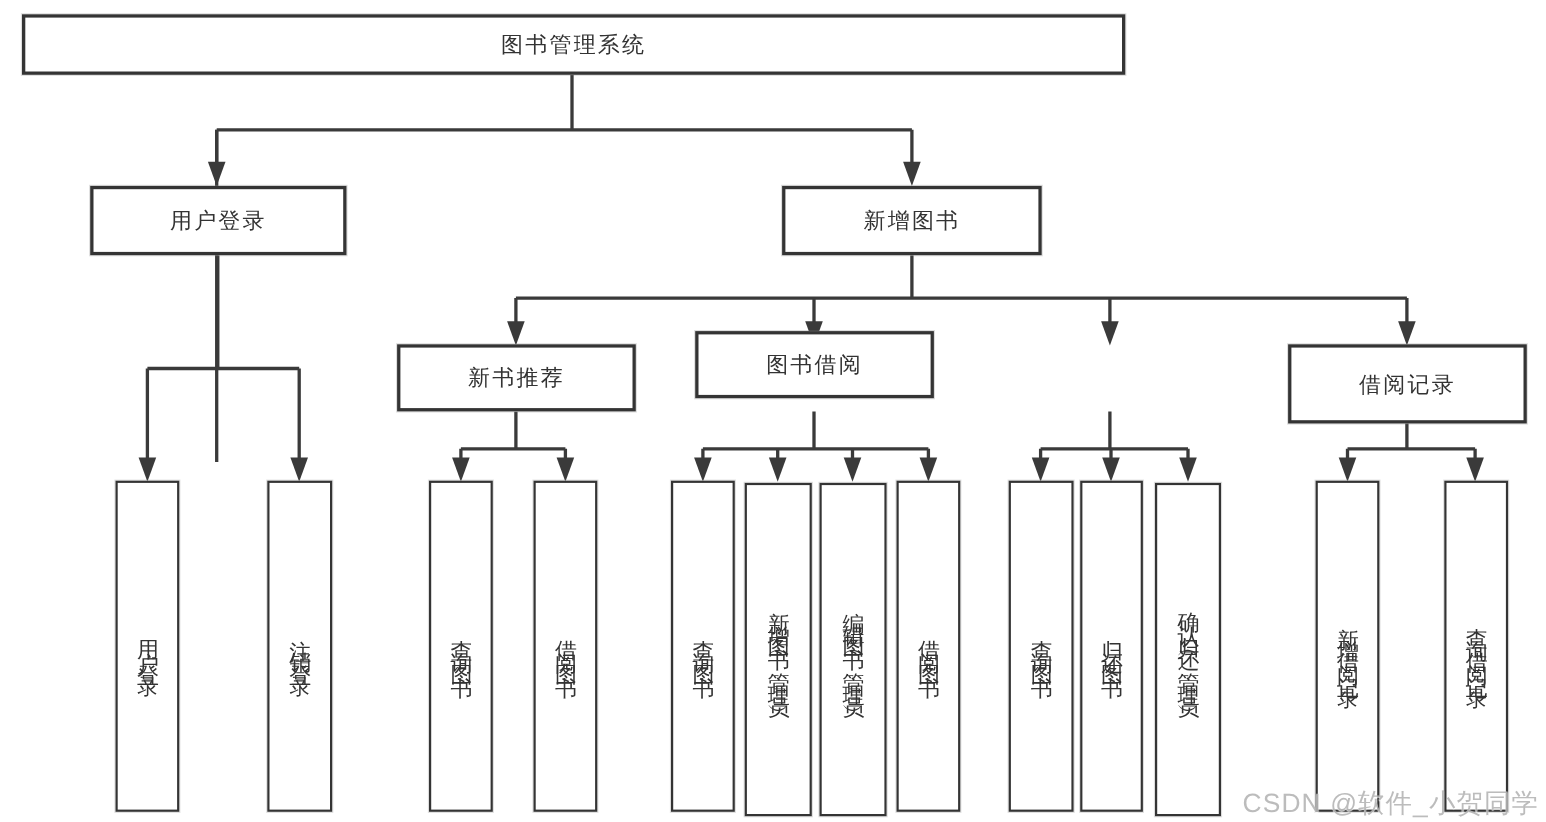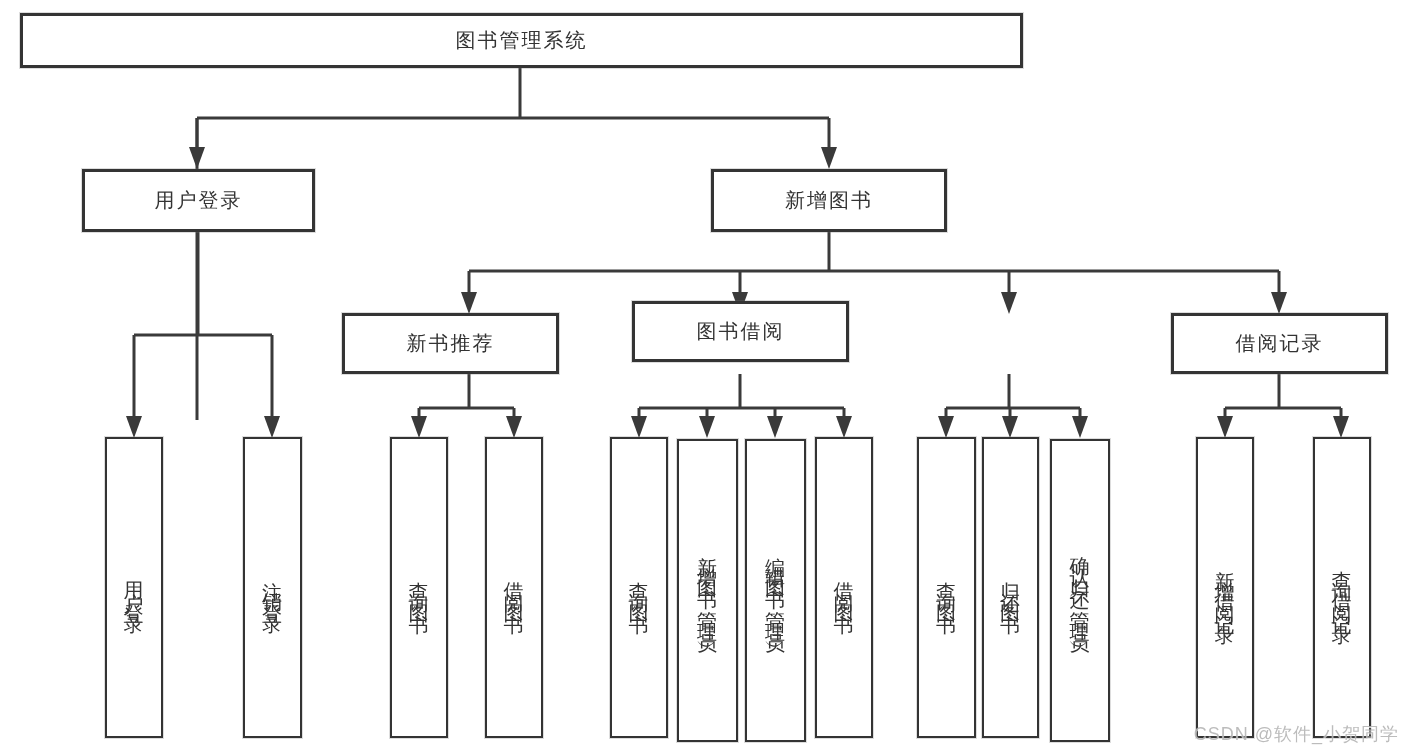--- a/index.html
+++ b/index.html
@@ -41,21 +41,21 @@
     writing-mode:vertical-rl;
     text-orientation:mixed;
     letter-spacing:11px;
     font-size:20px;
     line-height:1;
     white-space:nowrap;
   }
   .watermark{
     position:absolute;
     right:6px;bottom:1px;
-    font-size:18px;
+    font-size:24px;
     color:var(--watermark);
     opacity:0.9;
     letter-spacing:1px;
     text-shadow:0 1px 1px #ffffff;
     pointer-events:none;
   }
 </style>
 </head>
 <body>
 
@@ -116,27 +116,27 @@
     <span>图书管理系统</span>
   </div>
 
   <div class="node" style="left:82px;top:169px;width:233px;height:63px;">
     <span>用户登录</span>
   </div>
   <div class="node" style="left:711px;top:169px;width:236px;height:63px;">
     <span>新增图书</span>
   </div>
 
-  <div class="node" style="left:342px;top:313px;width:217px;height:61px;">
+  <div class="node" style="left:361px;top:313px;width:217px;height:61px;">
     <span>新书推荐</span>
   </div>
   <div class="node" style="left:632px;top:301px;width:217px;height:61px;">
     <span>图书借阅</span>
   </div>
-  <div class="node" style="left:1171px;top:313px;width:217px;height:61px;">
+  <div class="node" style="left:1171px;top:313px;width:217px;height:72px;">
     <span>借阅记录</span>
   </div>
 
   <div class="node leaf" style="left:105px;top:437px;width:58px;height:301px;">
     <span class="vtext">用户登录</span>
   </div>
   <div class="node leaf" style="left:243px;top:437px;width:59px;height:301px;">
     <span class="vtext">注销登录</span>
   </div>
 

